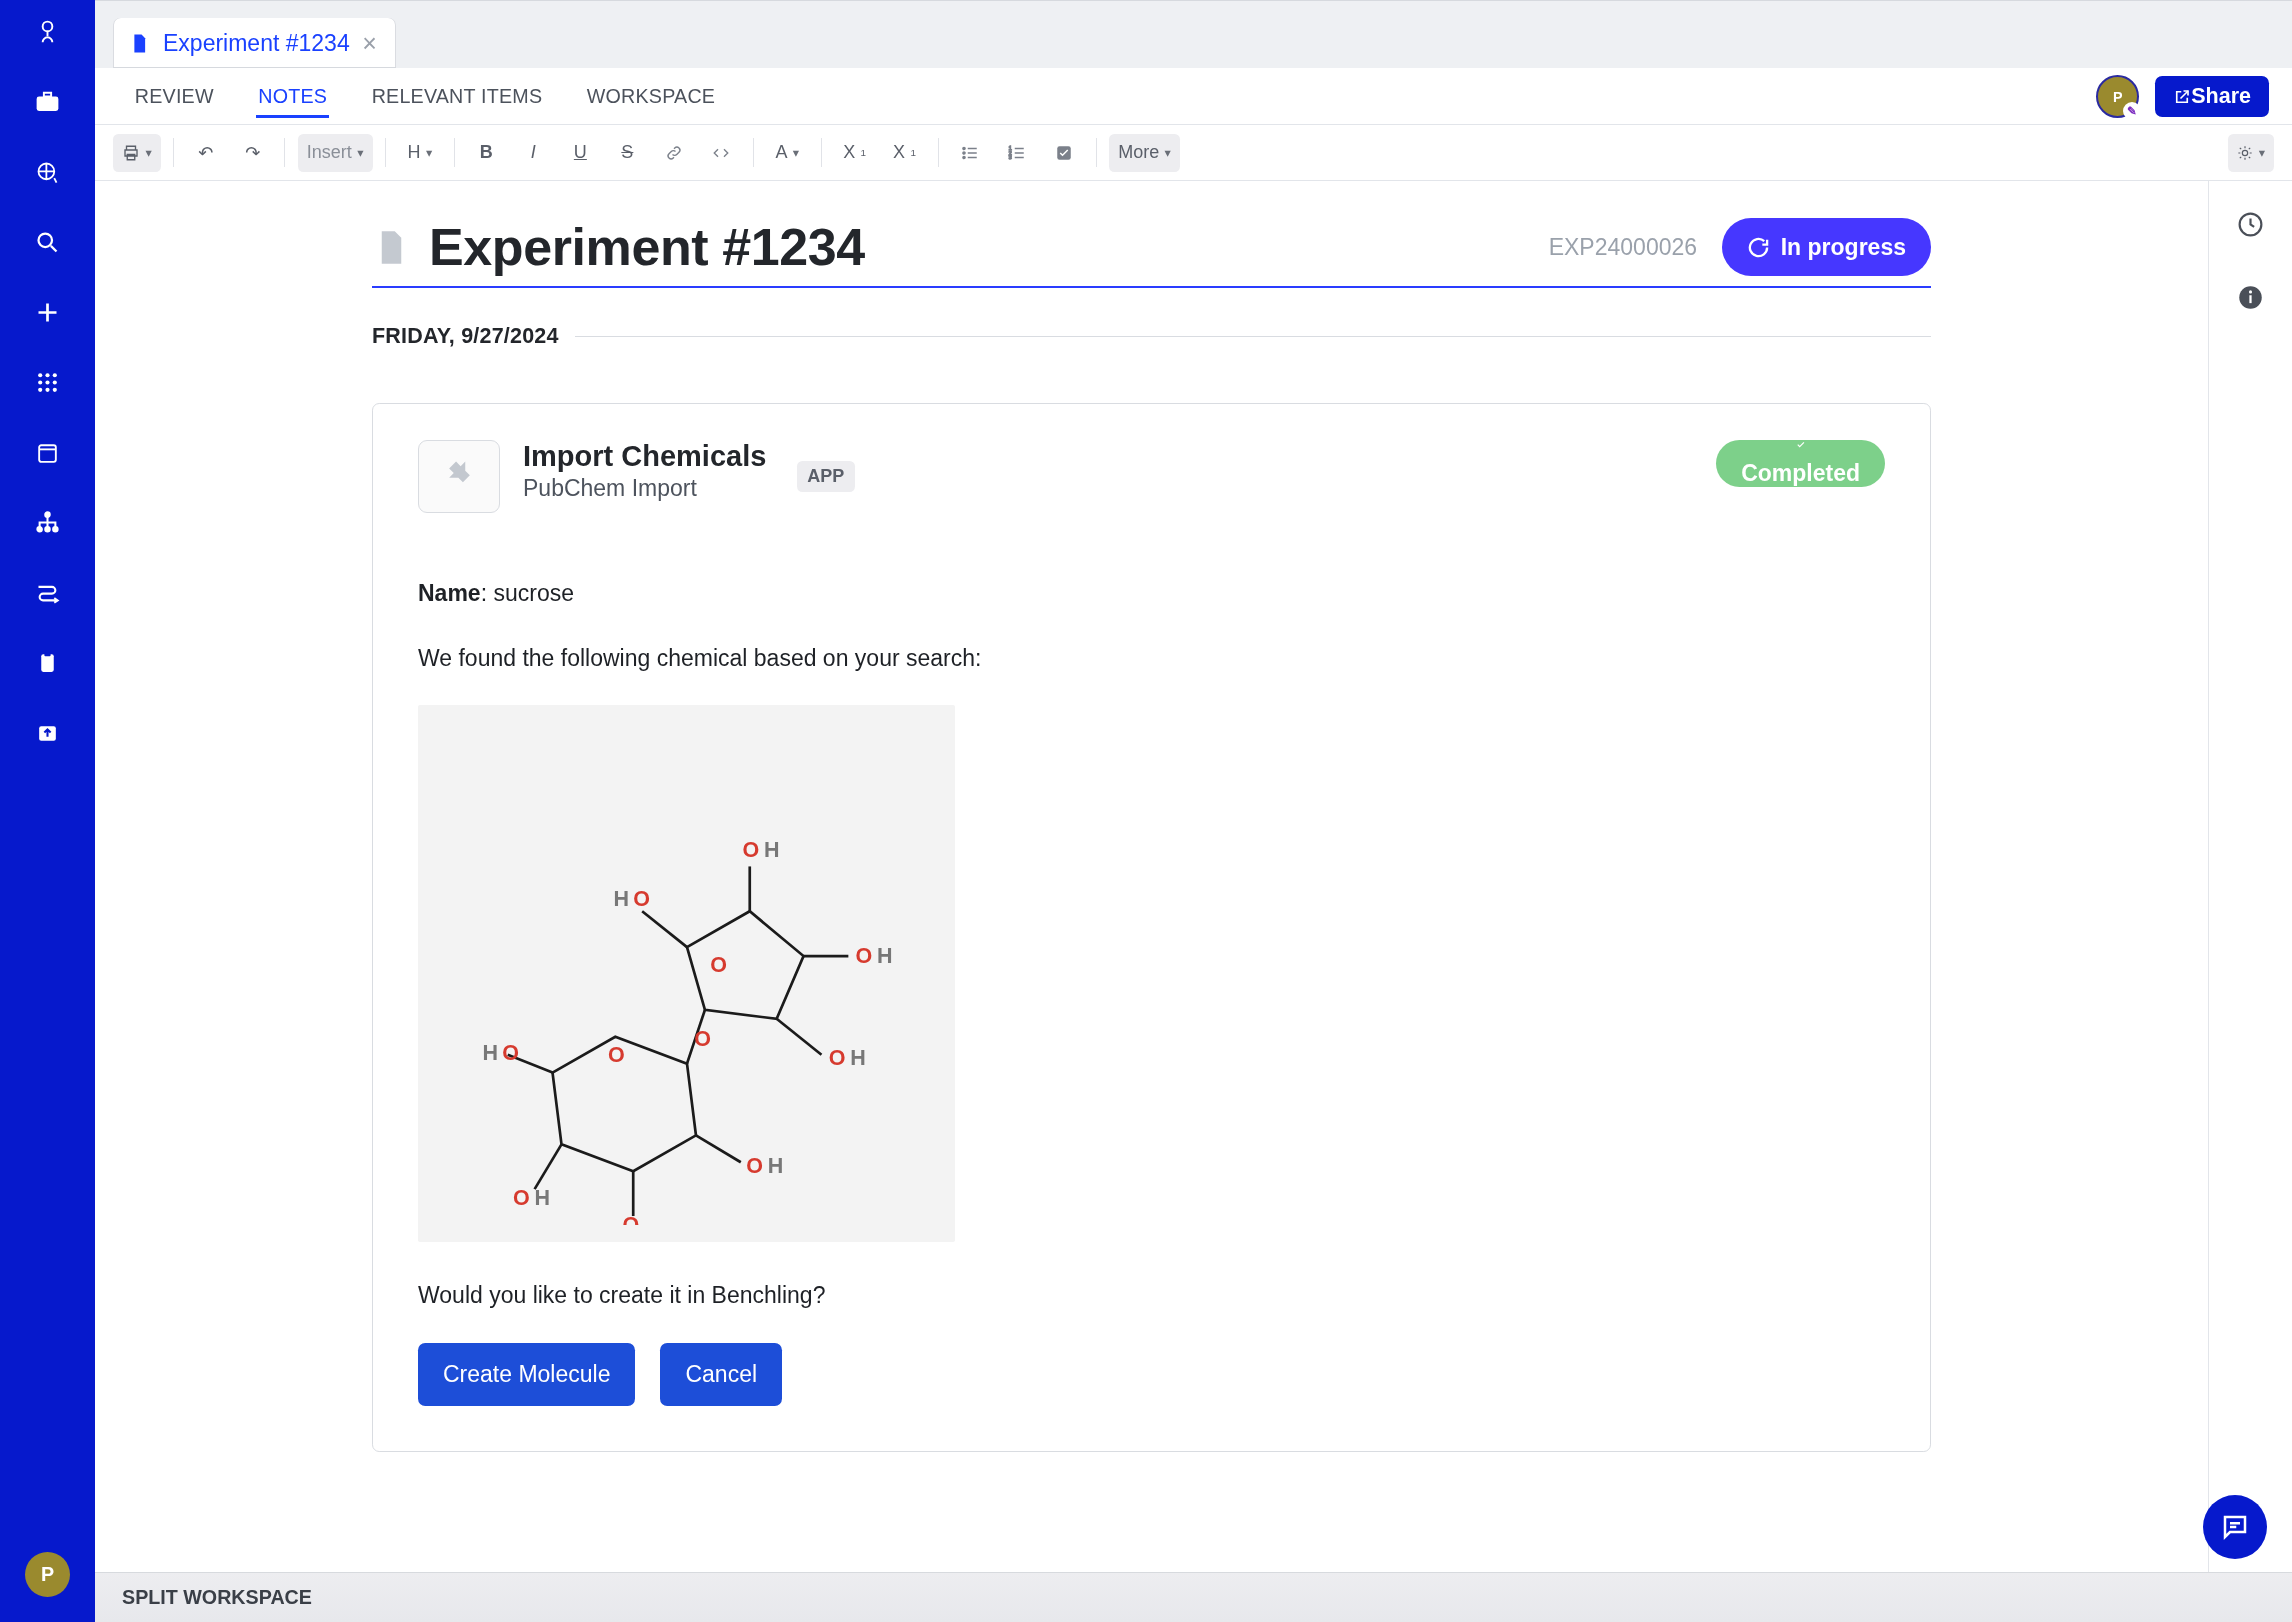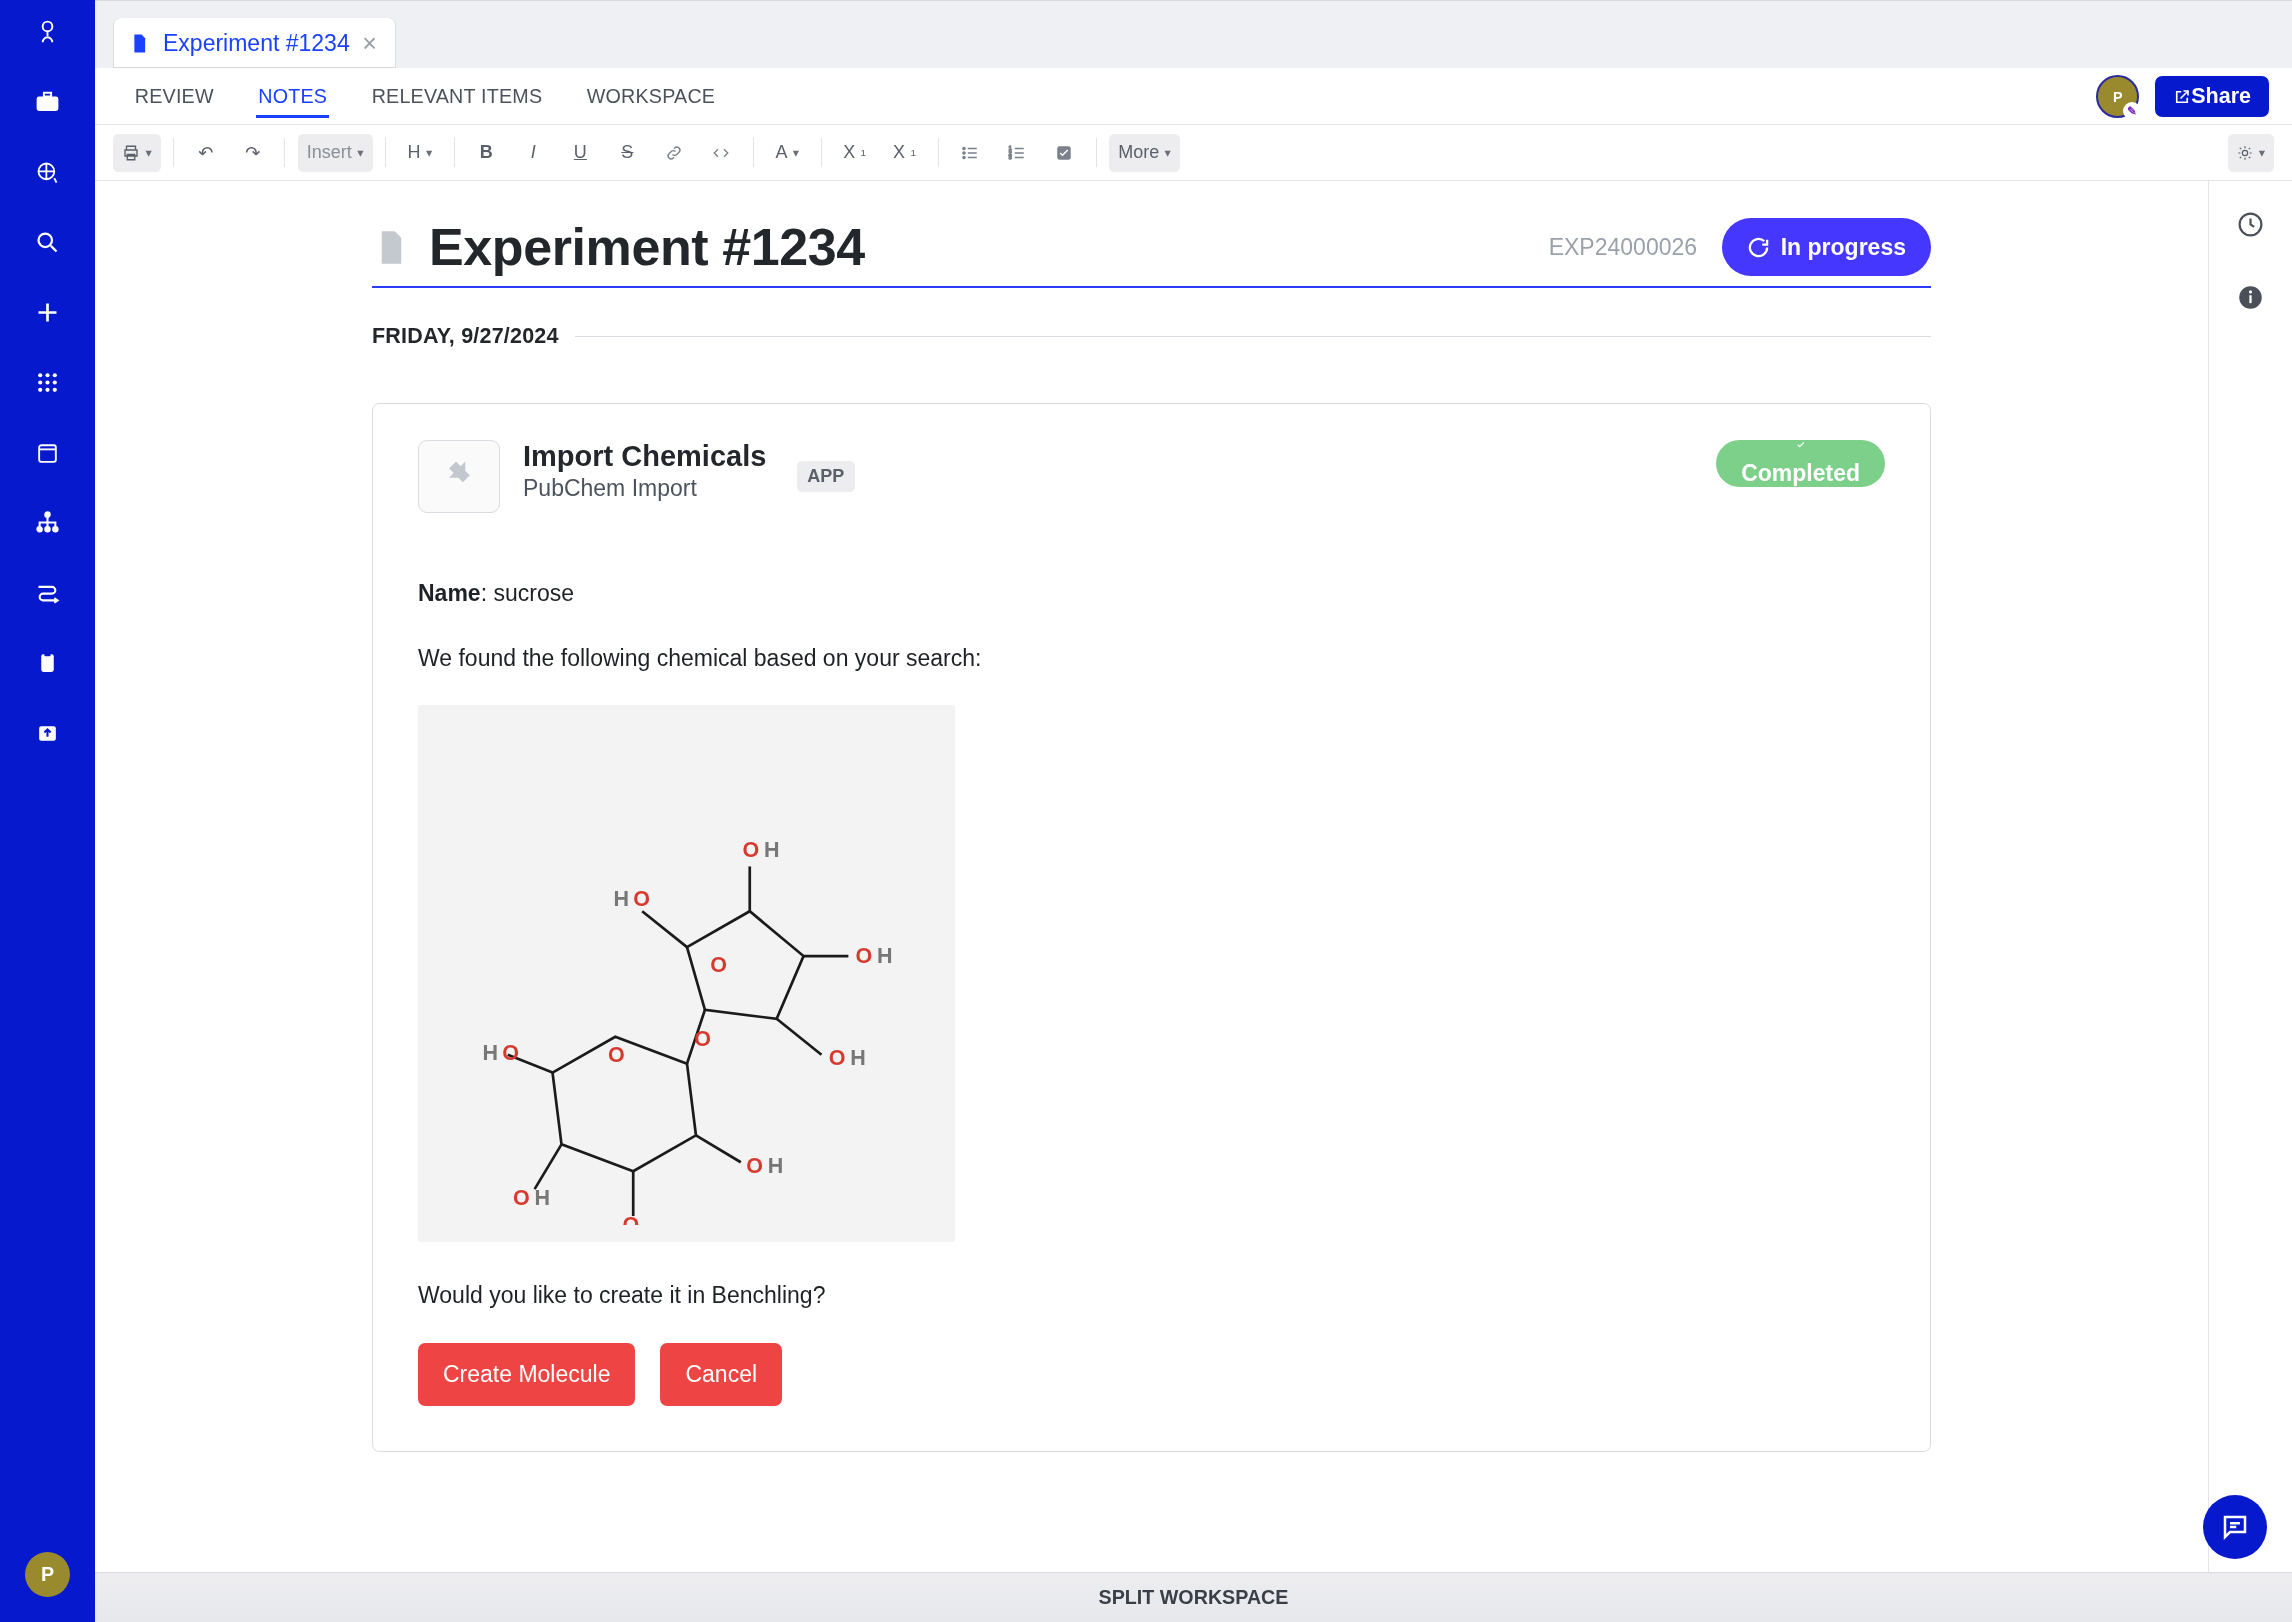--- a/index.html
+++ b/index.html
@@ -93,26 +93,26 @@
     display:flex; align-items:center; gap:10.7px; font-size:23px; font-weight:600;flex-direction:column;
   }
   .body-text { font-size:23px; margin-top:63px; line-height:1.5; color:#1e2126; }
   .body-text p { margin:0 0 30px 0; }
   .mol-img {
     width:537px; height:537px; background:#f3f3f3; border-radius:1.8px; display:flex; align-items:center;
     justify-content:center; margin:9px 0 36px 0;
   }
   .btn-row { display:flex; gap:25px; margin-top:27px; }
   .btn-primary {
-    background:#ef4444; color:#fff; border-radius:7.2px; padding:14.3px 25px; font-size:23px; font-weight:500;
+    background:#1d4ed8; color:#fff; border-radius:7.2px; padding:14.3px 25px; font-size:23px; font-weight:500;
   }
   
   .footer {
     height:50px; background:linear-gradient(#ededf0,#e7e8ec); display:flex; align-items:center;
-    justify-content:center; padding:0 27px; font-size:19.7px; font-weight:700; color:#3a3f47;
+    justify-content:flex-start; padding:0 27px; font-size:19.7px; font-weight:700; color:#3a3f47;
     border-top:0.9px solid #d7dade;
   }
   
   .chat-fab {
     position:fixed; right:25px; bottom:63px; width:64px; height:64px; border-radius:50%;
     background:#0619cc; color:#fff; display:flex; align-items:center; justify-content:center;
   }
   svg { display:block; }
 </style>
 </head>

